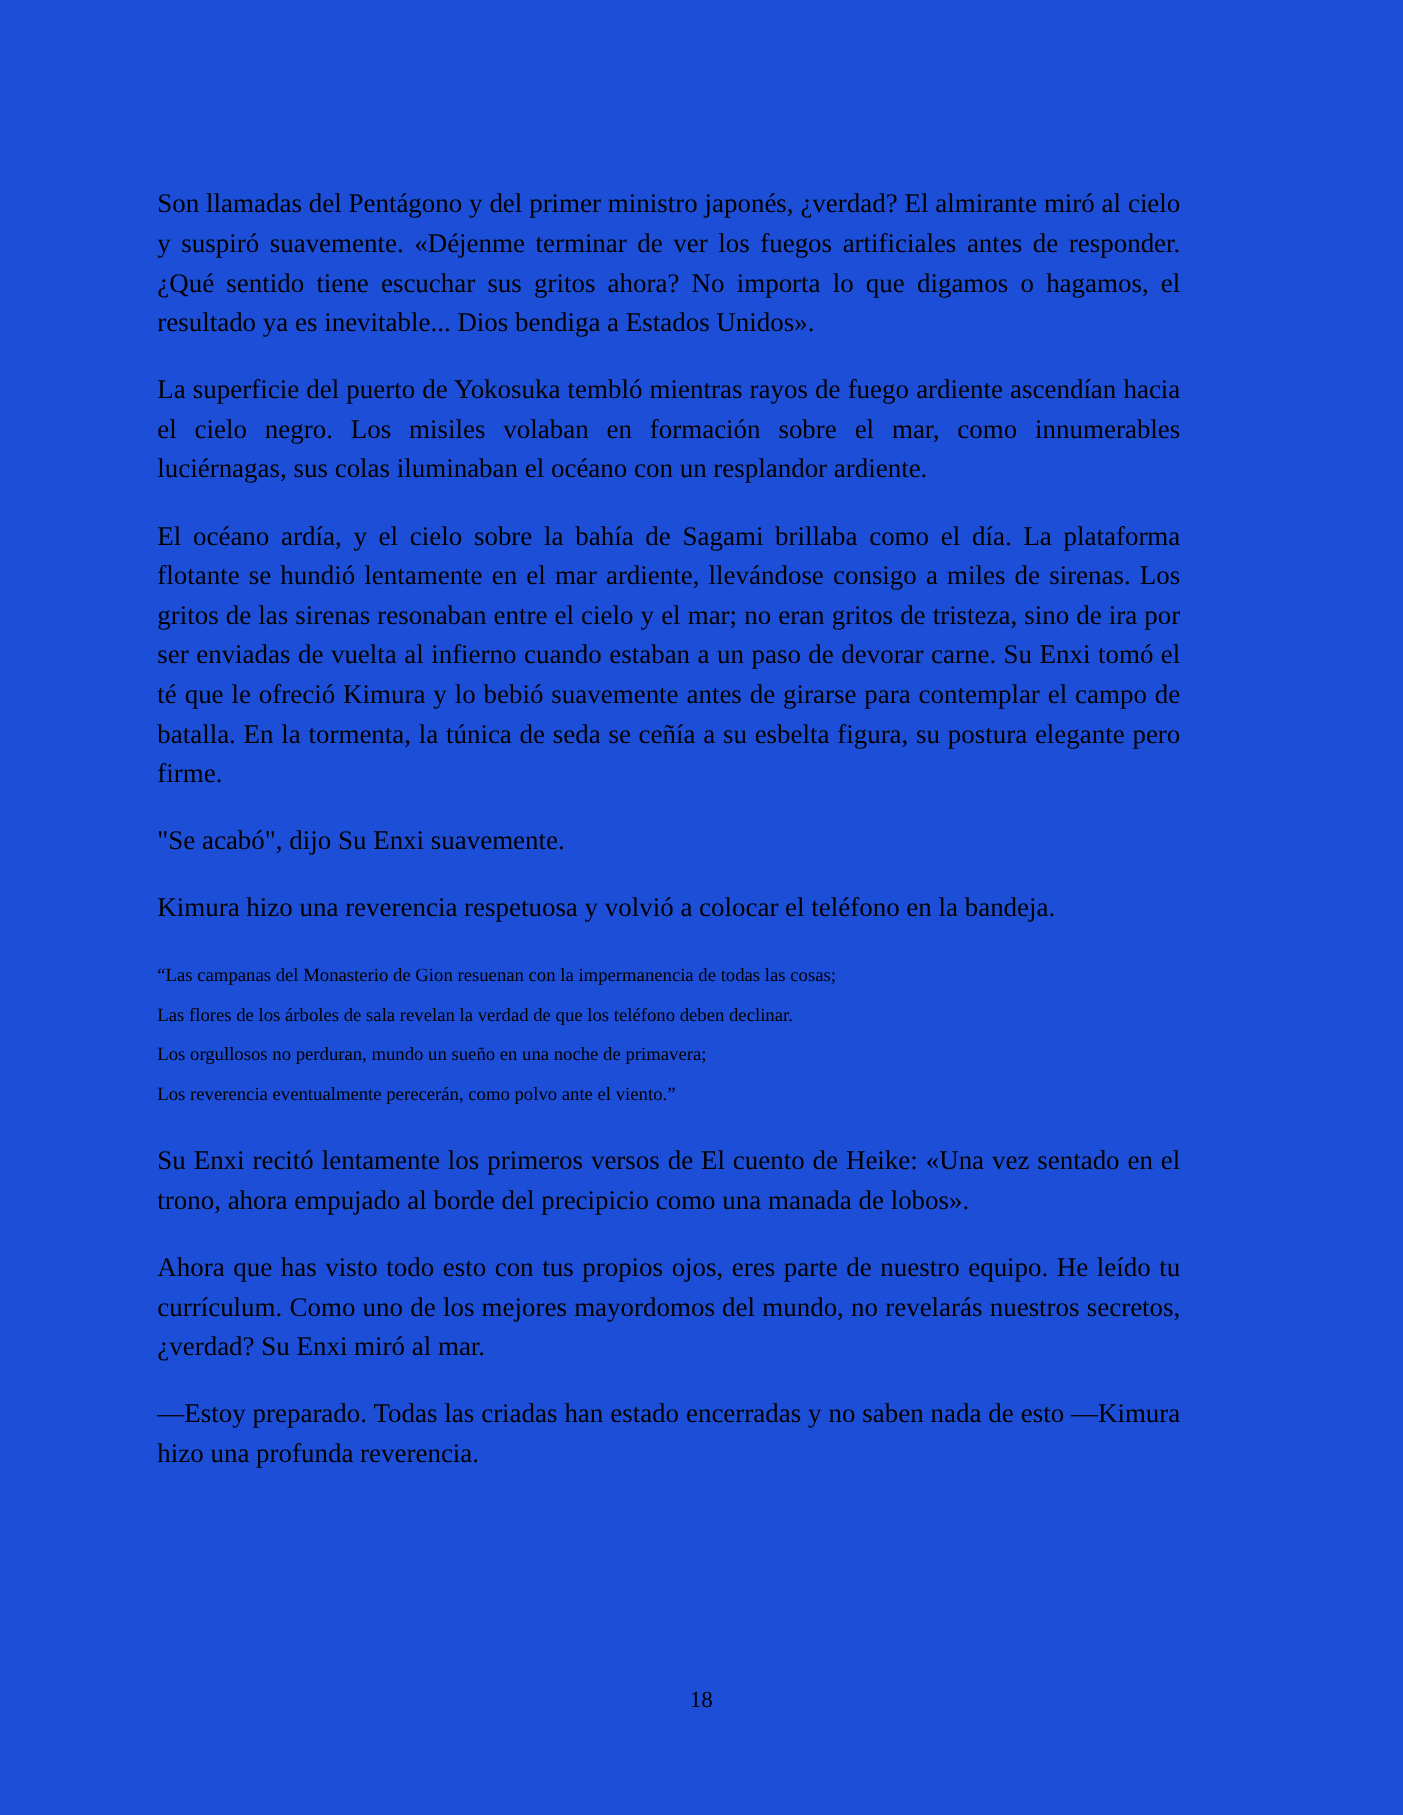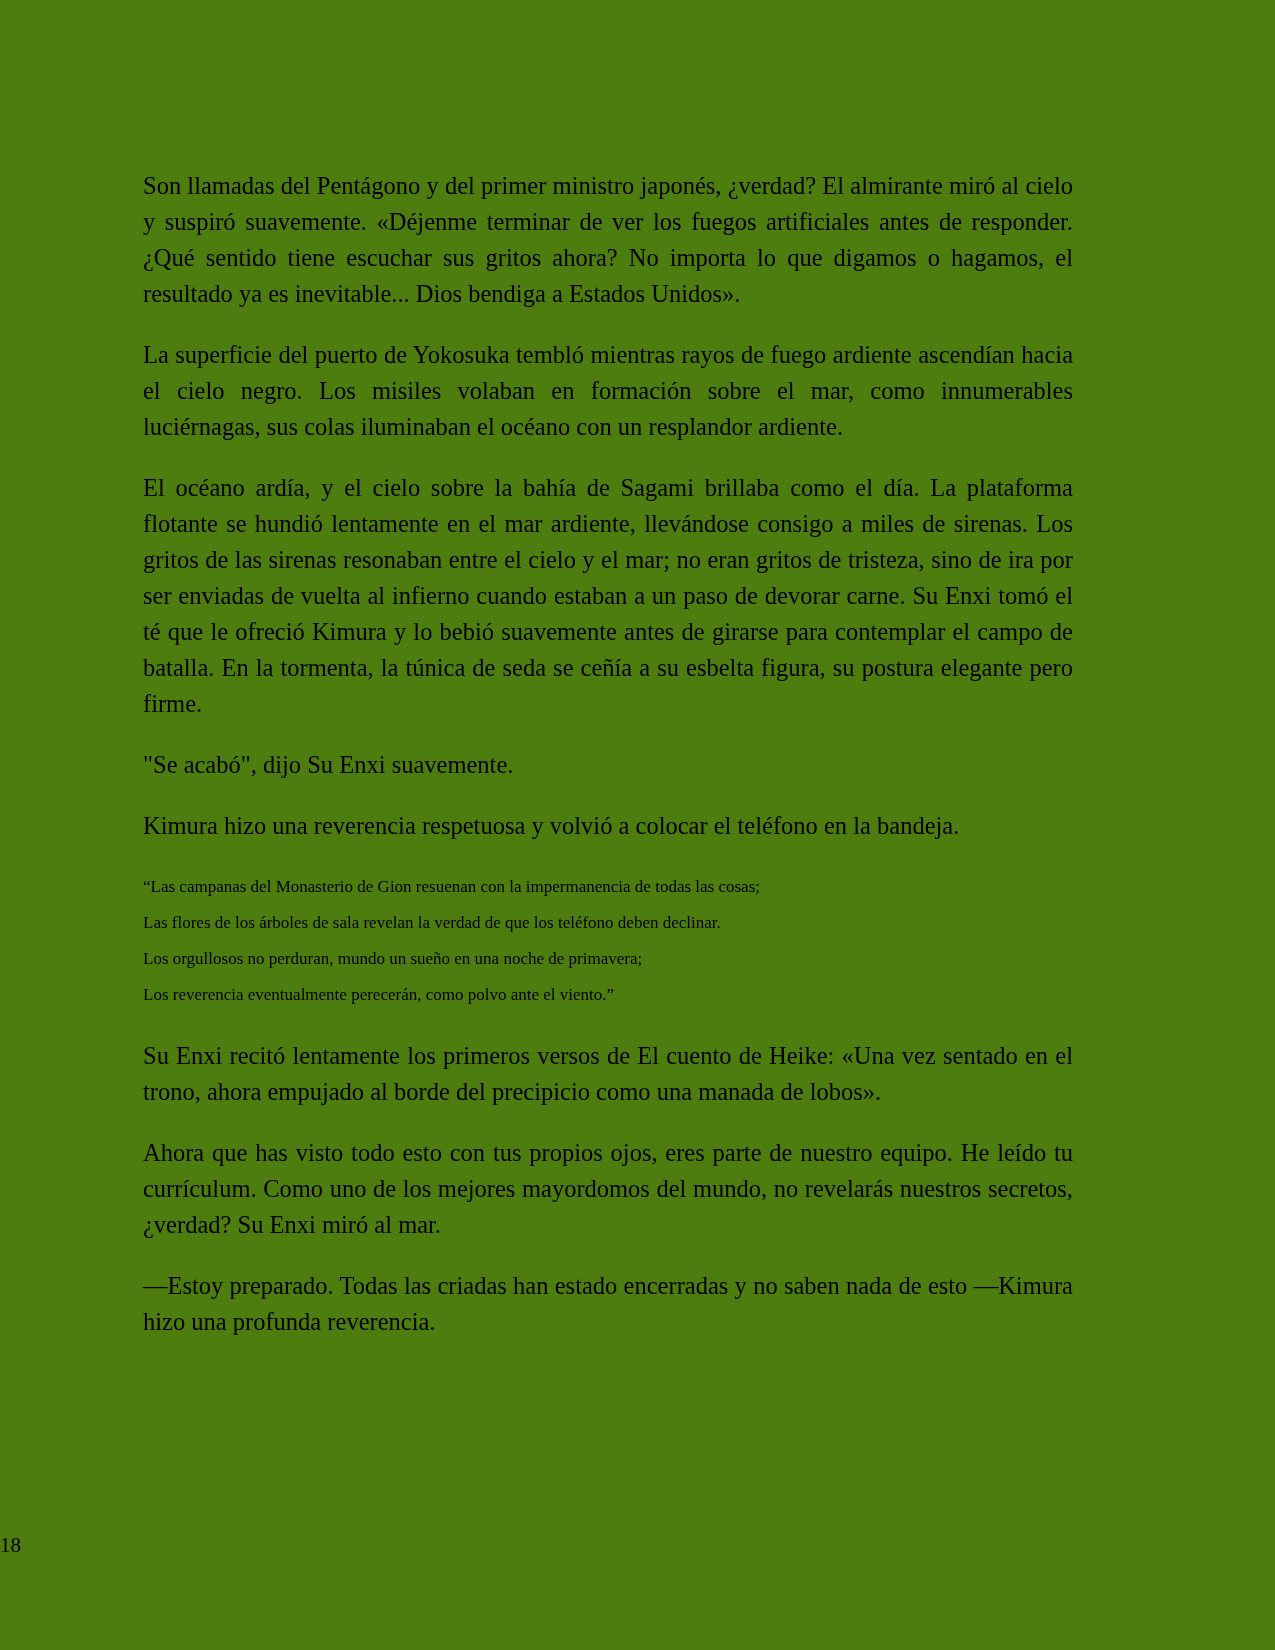--- a/index.html
+++ b/index.html
@@ -6,21 +6,21 @@
   html, body {
     margin: 0;
     padding: 0;
     background: #ffffff;
   }
   .page {
     position: relative;
     width: 1275px;
     height: 1650px;
     margin: 0 auto;
-    background: #4d7c0f;
+    background: #1d4ed8;
     box-sizing: border-box;
     font-family: "Liberation Serif", "DejaVu Serif", serif;
     color: #000000;
     overflow: hidden;
   }
   .text-column {
     position: absolute;
     left: 143px;
     top: 168px;
     width: 930px;
@@ -48,20 +48,21 @@
   }
   .poem .verse {
     display: block;
     white-space: nowrap;
   }
   .page-number {
     position: absolute;
     left: 0;
     right: 0;
     top: 1532px;
+    text-align: center;
     font-size: 21px;
     line-height: 26px;
     font-family: "Liberation Serif", "DejaVu Serif", serif;
     color: #000000;
   }
 </style>
 </head>
 <body>
 
 <div class="page">

